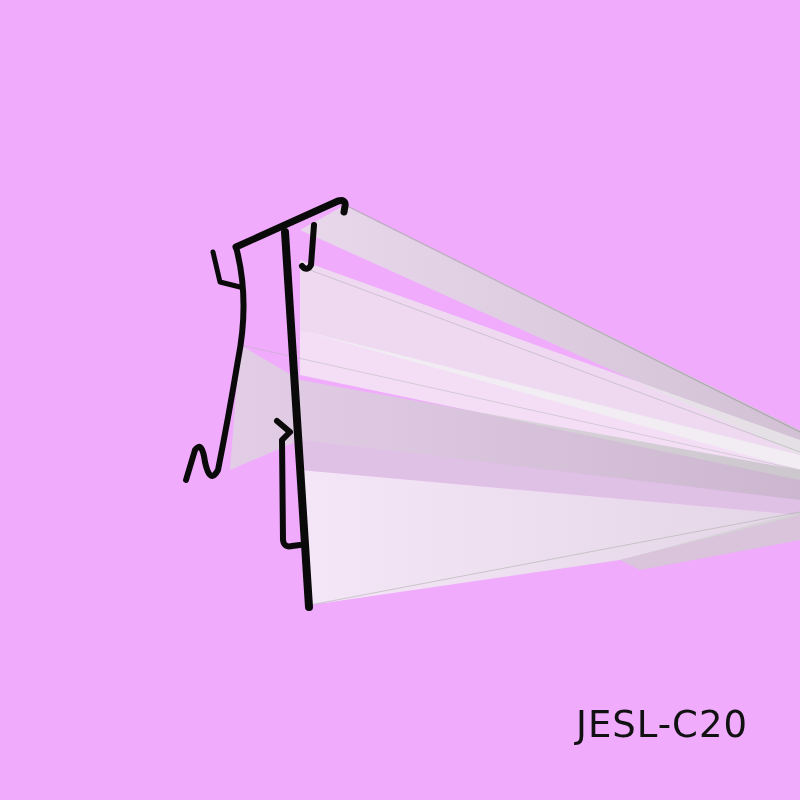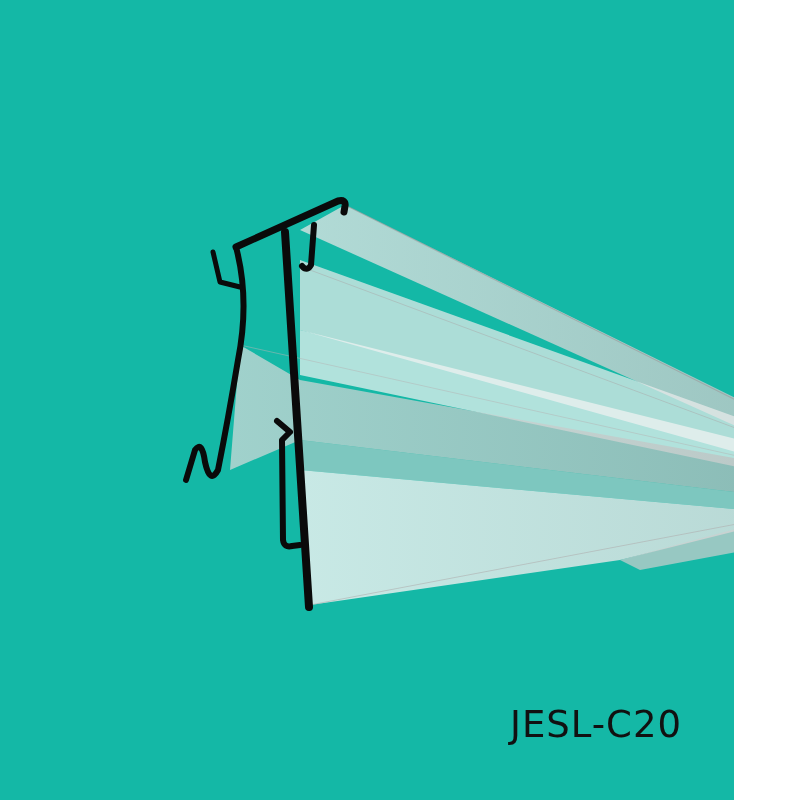--- a/index.html
+++ b/index.html
@@ -1,19 +1,19 @@
 <!DOCTYPE html>
 <html><head>
   <meta charset="utf-8">
   <style>
     html, body { margin: 0; padding: 0; background: #ffffff; }
     .stage {
       position: relative;
-      width: 734px; height: 800px;
-      background: #14b8a6;
+      width: 800px; height: 800px;
+      background: #f0abfc;
       overflow: hidden;
     }
     .photo { position: absolute; left: 0; top: 0; width: 800px; height: 800px; }
     .code-label {
       position: absolute;
       right: 52px; top: 706px;
       font-family: "DejaVu Sans", sans-serif;
       font-size: 37px;
       letter-spacing: 1px;
       color: #111111;

